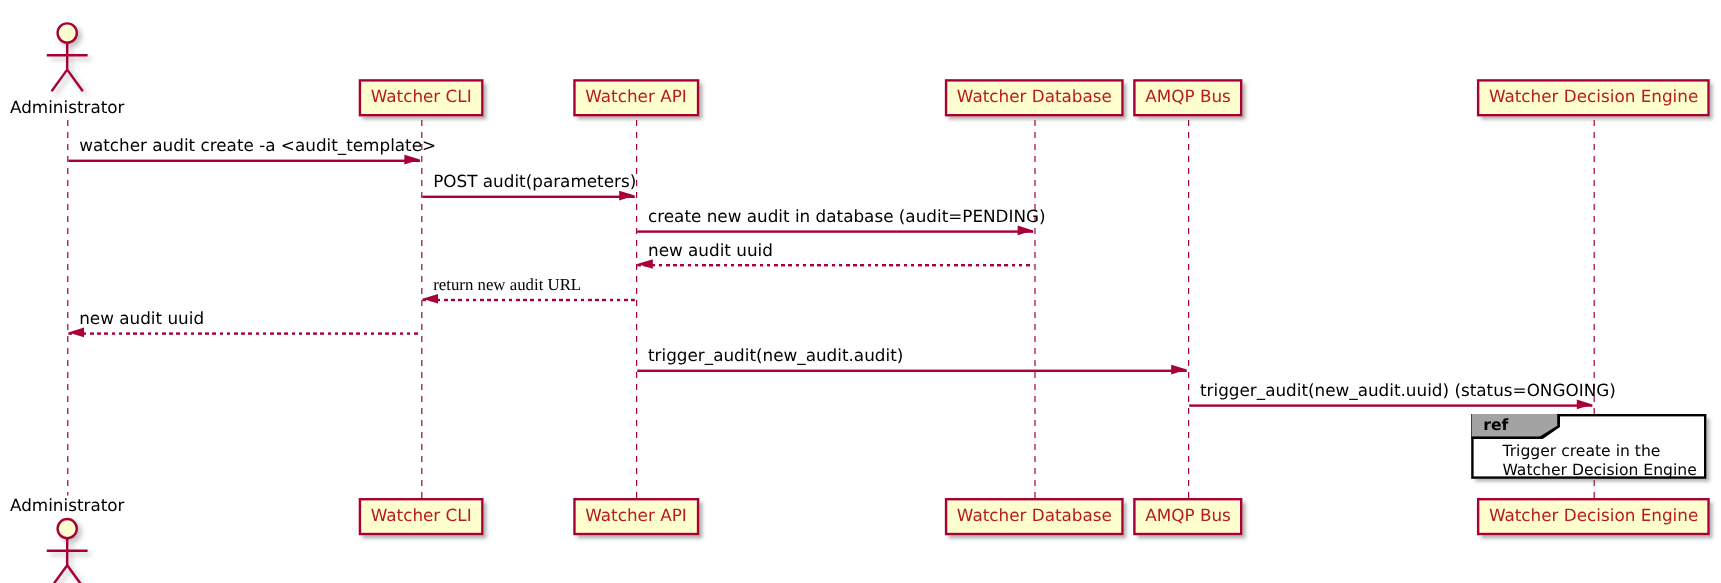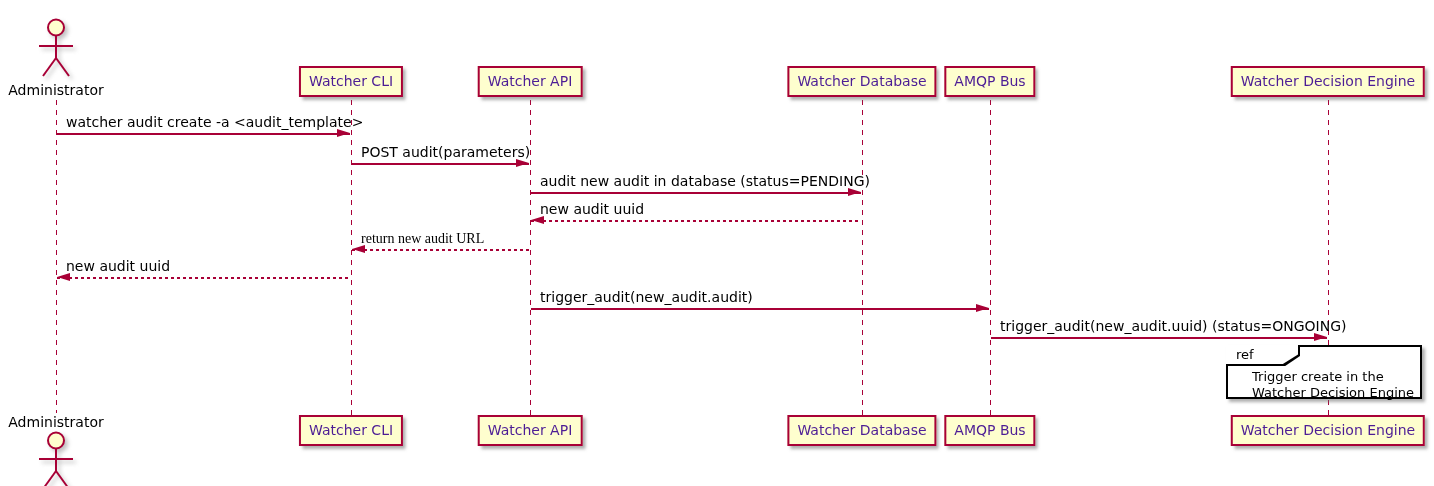--- a/index.html
+++ b/index.html
@@ -11,21 +11,21 @@
     overflow:hidden;
     margin-top:16px;
   }
   .pbox{
     position:absolute;
     transform:translateX(-50%);
     background:#FEFECE;
     border:2px solid #A80036;
     padding:5px 8px;
     font-size:14px;
-    color:#4c1d95;
+    color:#b91c1c;
     white-space:nowrap;
     text-align:left;
     box-shadow:3px 3px 3px rgba(110,110,110,.55);
     line-height:17px;
   }
   .actor-label{
     position:absolute;
     transform:translateX(-50%);
     font-size:14px;
     color:#000;
@@ -64,23 +64,23 @@
   }
   .reftab-outer{
     position:absolute;left:-2px;top:-2px;
     width:74px;height:21px;
     background:#000000;
     clip-path:polygon(0 0,100% 0,100% 52%,80% 100%,0 100%);
   }
   .reftab-inner{
     position:absolute;left:0;top:0;
     width:72px;height:19px;
-    background:#ffffff;
+    background:#a3a3a3;
     clip-path:polygon(0 0,100% 0,100% 50%,79% 100%,0 100%);
-    font-size:13px;font-weight:normal;color:#000;
+    font-size:13px;font-weight:bold;color:#000;
     line-height:19px;padding-left:10px;box-sizing:border-box;
   }
   .ref-lines{position:absolute;left:24px;top:22px;}
   .refline{font-size:13px;color:#000;line-height:15.5px;white-space:nowrap;}
 </style>
 </head>
 <body>
 
 <div id="canvas">
   <div id="gen">
@@ -121,21 +121,21 @@
       <div class="pbox" style="left: 1328px; top: 50px; background: rgb(254, 254, 206); border-color: rgb(168, 0, 54);">Watcher Decision Engine</div>
       <div class="pbox" style="left: 1328px; top: 399px; background: rgb(254, 254, 206); border-color: rgb(168, 0, 54);">Watcher Decision Engine</div>
       <div class="msg-line" style="left: 57px; top: 117px; width: 293px; background: rgb(168, 0, 54);"></div>
       <div class="arrowhead right" style="left: 337px; top: 113px; border-left-color: rgb(168, 0, 54);"></div>
       <div class="msg-label" style="left: 66px; top: 99px;">watcher audit create -a &lt;audit_template&gt;</div>
       <div class="msg-line" style="left: 352px; top: 147px; width: 177px; background: rgb(168, 0, 54);"></div>
       <div class="arrowhead right" style="left: 516px; top: 143px; border-left-color: rgb(168, 0, 54);"></div>
       <div class="msg-label" style="left: 361px; top: 129px;">POST audit(parameters)</div>
       <div class="msg-line" style="left: 531px; top: 176px; width: 330px; background: rgb(168, 0, 54);"></div>
       <div class="arrowhead right" style="left: 848px; top: 172px; border-left-color: rgb(168, 0, 54);"></div>
-      <div class="msg-label" style="left: 540px; top: 158px;">audit new audit in database (status=PENDING)</div>
+      <div class="msg-label" style="left: 540px; top: 158px;">create new audit in database (audit=PENDING)</div>
       <div class="msg-line dashed" style="left: 531px; top: 204px; width: 330px;"></div>
       <div class="arrowhead left" style="left: 531px; top: 200px; border-right-color: rgb(168, 0, 54);"></div>
       <div class="msg-label" style="left: 540px; top: 186px;">new audit uuid</div>
       <div class="msg-line dashed" style="left: 352px; top: 233px; width: 177px;"></div>
       <div class="arrowhead left" style="left: 352px; top: 229px; border-right-color: rgb(168, 0, 54);"></div>
       <div class="msg-label" style="left: 361px; top: 215px; font-family: Liberation Serif, serif;">return new audit URL</div>
       <div class="msg-line dashed" style="left: 57px; top: 261px; width: 293px;"></div>
       <div class="arrowhead left" style="left: 57px; top: 257px; border-right-color: rgb(168, 0, 54);"></div>
       <div class="msg-label" style="left: 66px; top: 243px;">new audit uuid</div>
       <div class="msg-line" style="left: 531px; top: 292px; width: 458px; background: rgb(168, 0, 54);"></div>

